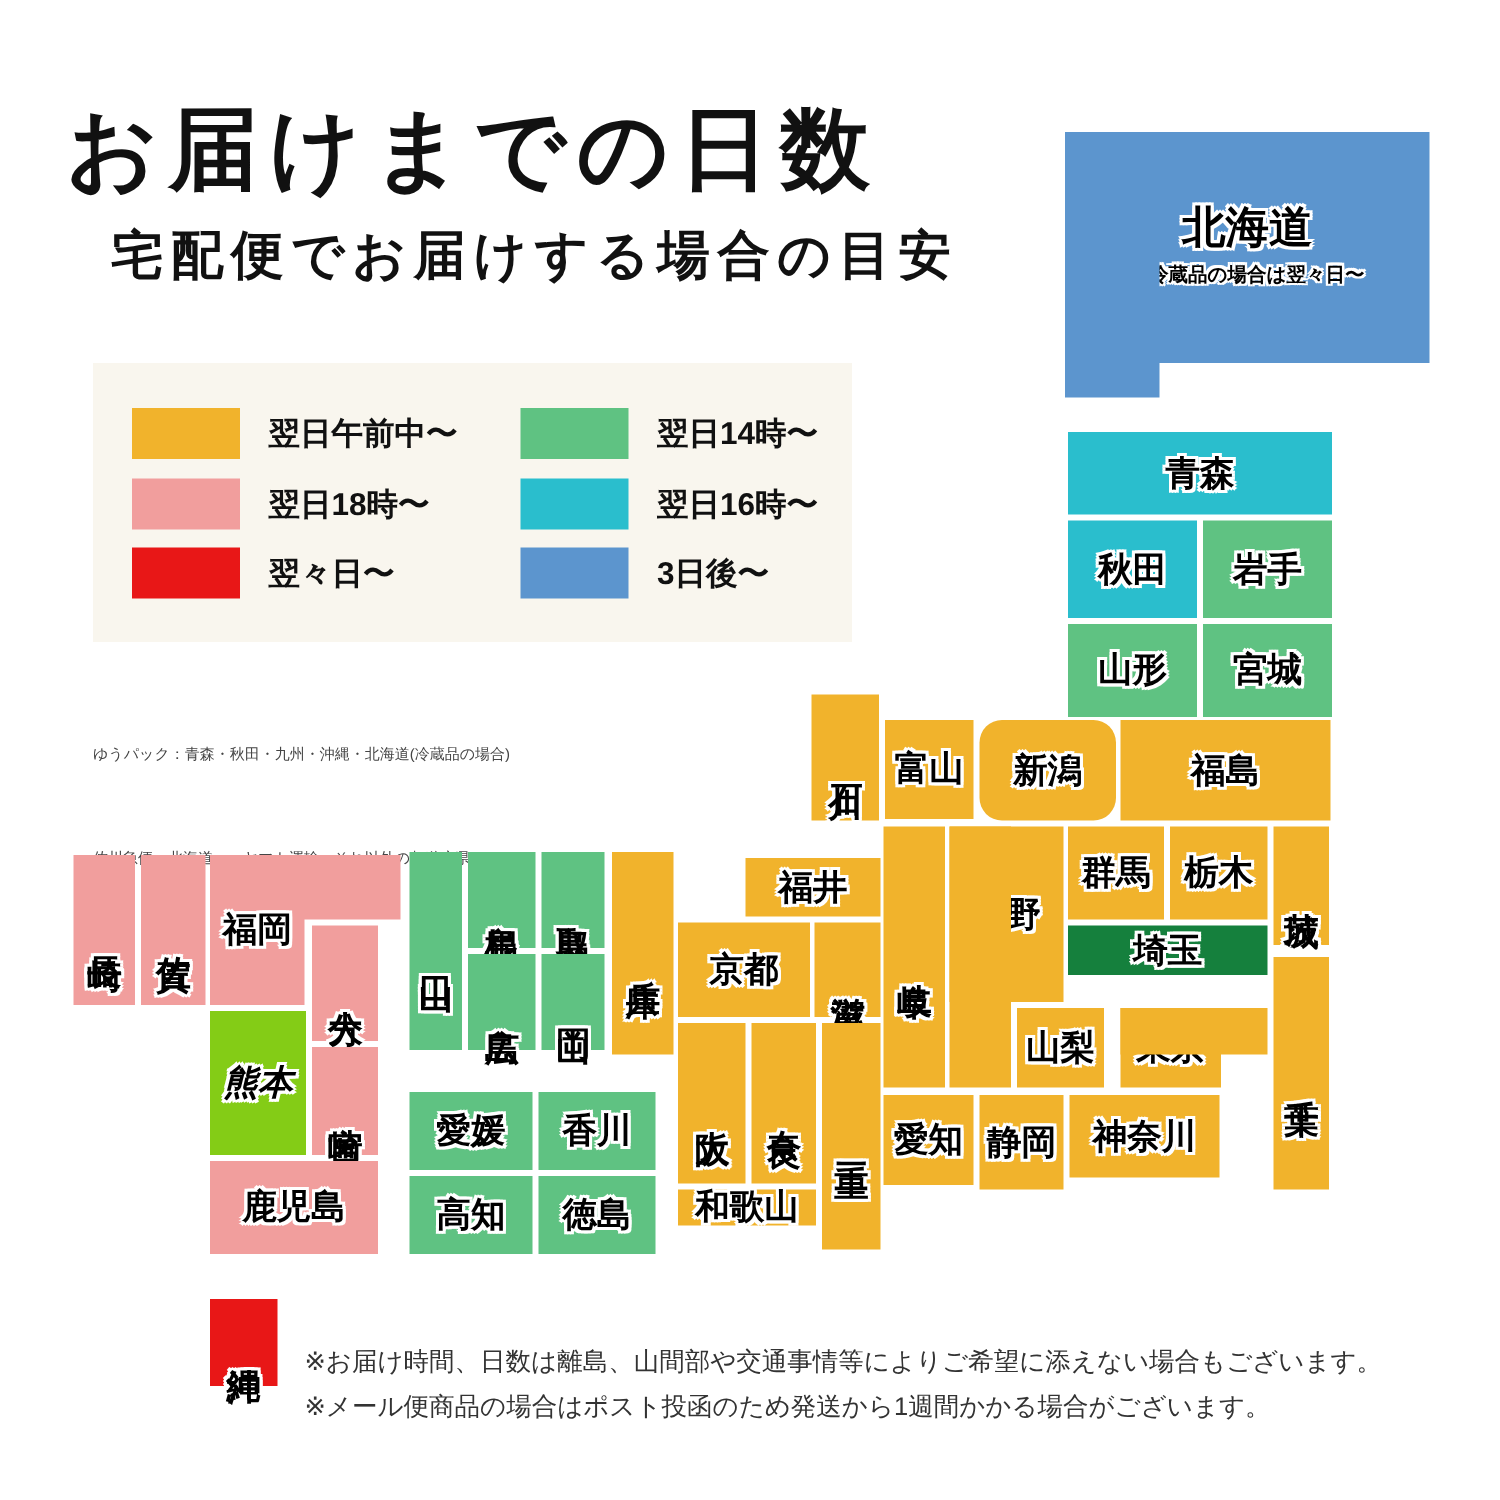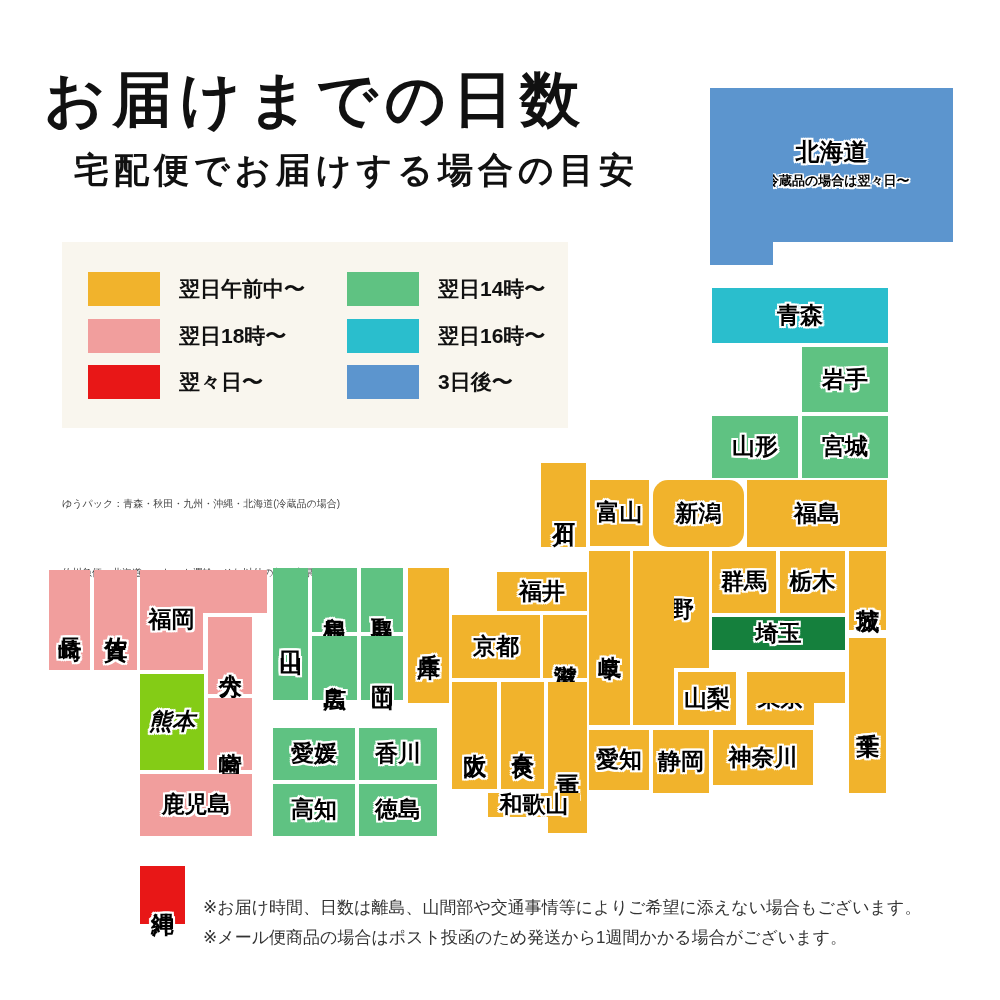--- a/index.html
+++ b/index.html
@@ -66,27 +66,30 @@
       </div>
   </div>
 
   <div class="carriers">
     <div>ゆうパック：青森・秋田・九州・沖縄・北海道(冷蔵品の場合)</div>
     <div>佐川急便：北海道　　ヤマト運輸：それ以外の都道府県</div>
   </div>
 
   <div class="map">
       <div class="tile-rect" style="left: 710px; top: 88px; width: 243px; height: 154px; background: rgb(92, 149, 206);">
-        <span class="tile-label" style="font-size: 24px;">北海道</span>
+        <span class="tile-label" style="font-size: 29px;">北海道</span>
         <span class="tile-note">※冷蔵品の場合は翌々日〜</span>
       </div>
       <div class="tile-rect" style="left: 710px; top: 88px; width: 63px; height: 177px; background: rgb(92, 149, 206);"></div>
       <div class="tile-rect" style="left: 712px; top: 288px; width: 176px; height: 55px; background: rgb(42, 190, 205);">
         <span class="tile-label">青森</span>
       </div>
+      <div class="tile-rect" style="left: 712px; top: 347px; width: 86px; height: 65px; background: rgb(42, 190, 205);">
+        <span class="tile-label">秋田</span>
+      </div>
       <div class="tile-rect" style="left: 802px; top: 347px; width: 86px; height: 65px; background: rgb(95, 194, 130);">
         <span class="tile-label">岩手</span>
       </div>
       <div class="tile-rect" style="left: 802px; top: 416px; width: 86px; height: 62px; background: rgb(95, 194, 130);">
         <span class="tile-label">宮城</span>
       </div>
       <div class="tile-rect" style="left: 712px; top: 416px; width: 86px; height: 62px; background: rgb(95, 194, 130);">
         <span class="tile-label">山形</span>
       </div>
       <div class="tile-rect" style="left: 653px; top: 480px; width: 91px; height: 67px; background: rgb(241, 179, 44); border-radius: 15px;">
@@ -144,21 +147,21 @@
       </div>
       <div class="tile-rect" style="left: 452px; top: 682px; width: 45px; height: 107px; background: rgb(241, 179, 44);">
         <span class="tile-label vertical">大阪</span>
       </div>
       <div class="tile-rect" style="left: 501px; top: 682px; width: 43px; height: 107px; background: rgb(241, 179, 44);">
         <span class="tile-label vertical">奈良</span>
       </div>
       <div class="tile-rect" style="left: 548px; top: 682px; width: 39px; height: 151px; background: rgb(241, 179, 44);">
         <span class="tile-label vertical">三重</span>
       </div>
-      <div class="tile-rect" style="left: 452px; top: 793px; width: 92px; height: 24px; background: rgb(241, 179, 44); margin-left: 36px;">
+      <div class="tile-rect" style="left: 452px; top: 793px; width: 92px; height: 24px; background: rgb(241, 179, 44);">
         <span class="tile-label">和歌山</span>
       </div>
       <div class="tile-rect" style="left: 589px; top: 730px; width: 60px; height: 60px; background: rgb(241, 179, 44);">
         <span class="tile-label">愛知</span>
       </div>
       <div class="tile-rect" style="left: 653px; top: 730px; width: 56px; height: 63px; background: rgb(241, 179, 44);">
         <span class="tile-label">静岡</span>
       </div>
       <div class="tile-rect" style="left: 713px; top: 730px; width: 100px; height: 55px; background: rgb(241, 179, 44);">
         <span class="tile-label">神奈川</span>

